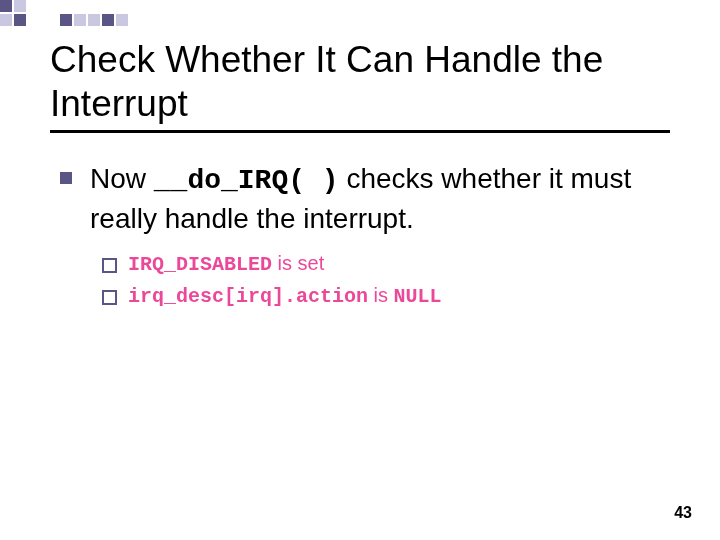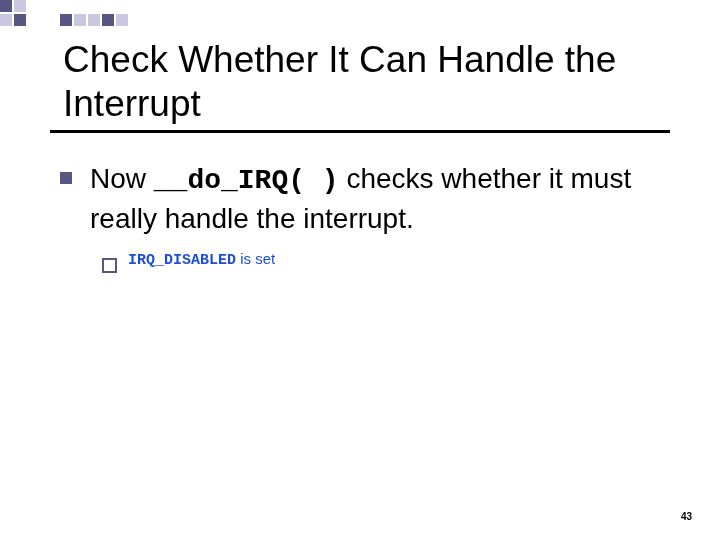--- a/index.html
+++ b/index.html
@@ -26,21 +26,21 @@
   .hr {
     position: absolute;
     left: 50px;
     top: 130px;
     width: 620px;
     height: 3px;
     background: #000;
   }
   .title {
     position: absolute;
-    left: 63px;
+    left: 50px;
     top: 38px;
     width: 640px;
     font-size: 37px;
     line-height: 1.18;
     color: #000;
     font-weight: 400;
   }
   .content {
     position: absolute;
     left: 60px;
@@ -64,44 +64,44 @@
     height: 12px;
     background: #595686;
   }
   .sub-list {
     margin-top: 10px;
     margin-left: 42px;
   }
   .sub-item {
     position: relative;
     padding-left: 26px;
-    font-size: 15px;
+    font-size: 20px;
     line-height: 1.5;
-    color: #1d4ed8;
+    color: #ec4899;
   }
   .sub-item::before {
     content: "";
     position: absolute;
     left: 0;
     top: 10px;
     width: 11px;
     height: 11px;
     border: 2px solid #595686;
     background: transparent;
   }
   .mono {
     font-family: "Courier New", Courier, monospace;
     font-weight: bold;
     text-align: center;
   }
   .page-num {
     position: absolute;
     right: 28px;
     bottom: 18px;
-    font-size: 10px;
+    font-size: 16px;
     font-weight: bold;
     color: #000;
   }
 </style>
 </head>
 <body>
 
 <div class="decoration">
   <div class="sq dark" style="left:0px;  top:0px;"></div>
   <div class="sq light" style="left:14px; top:0px;"></div>
@@ -122,17 +122,20 @@
 
   <div class="bullet-item">
     <span>Now </span><span class="mono">__do_IRQ( )</span><span> checks whether it must really handle the interrupt.</span>
   </div>
 
 
   <div class="sub-list">
     <div class="sub-item">
       <span class="mono">IRQ_DISABLED</span><span> is set</span>
     </div>
+    <div class="sub-item">
+      <span class="mono">irq_desc[irq].action</span><span> is </span><span class="mono">NULL</span>
+    </div>
   </div>
 
 </div>
 
 <div class="page-num">43</div>
 
 </body></html>

